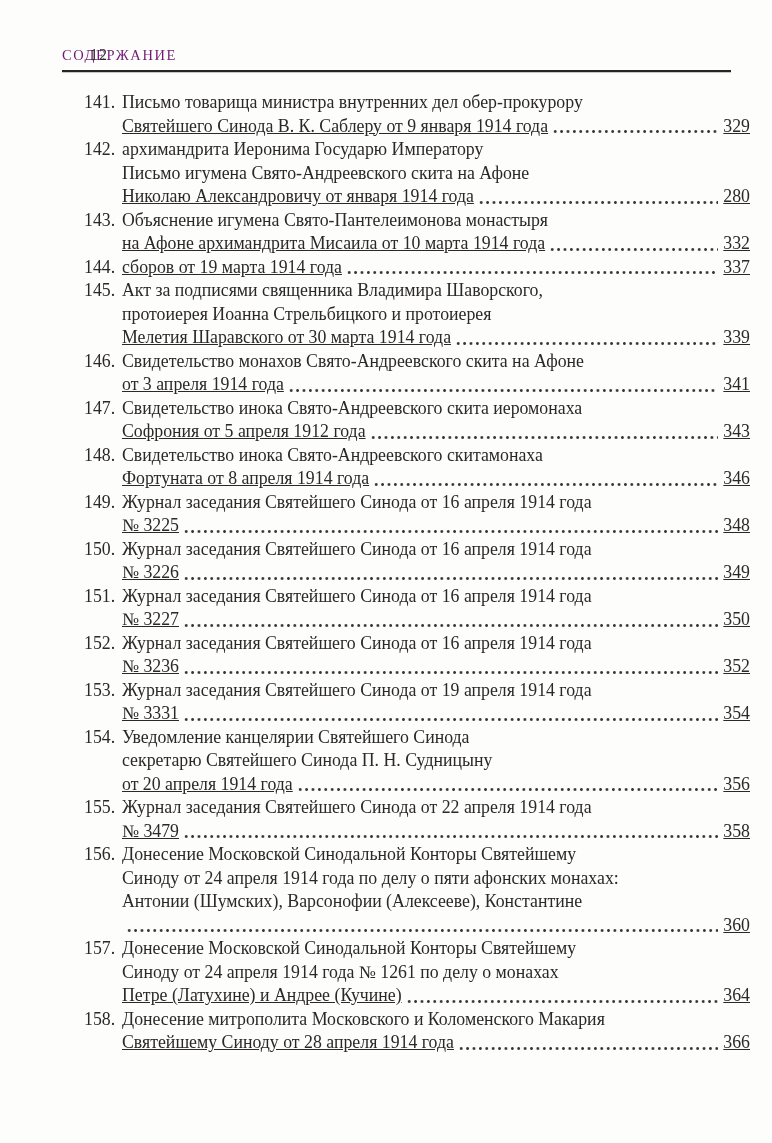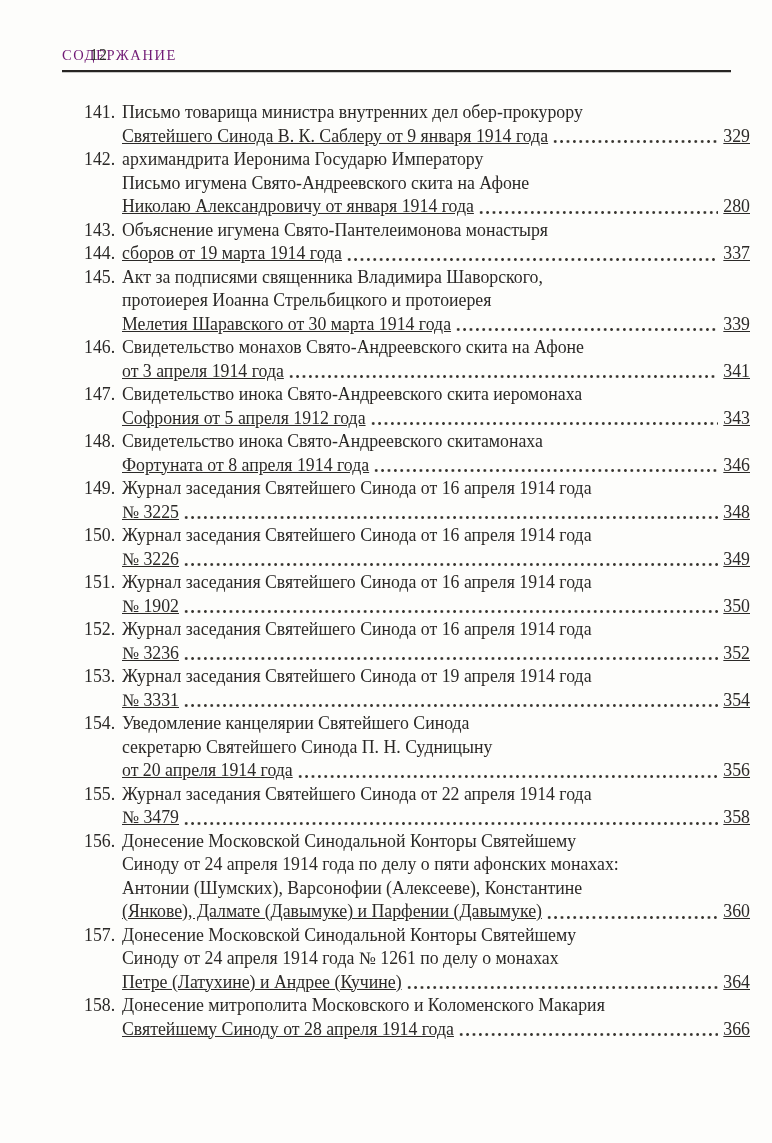--- a/index.html
+++ b/index.html
@@ -44,21 +44,21 @@
     left: 62px;
     top: 70px;
     width: 669px;
     height: 2px;
     background: #272523;
     box-shadow: 0 1px 0 rgba(40,38,35,0.25);
   }
   .toc {
     position: absolute;
     left: 84px;
-    top: 101px;
+    top: 91px;
     width: 666px;
   }
   .entry {
     display: flex;
     font-size: 17.8px;
     line-height: 23.5px;
   }
   .num {
     flex: none;
     width: 38px;
@@ -114,20 +114,25 @@
             <span class="dots"></span>
             <span class="pg">280</span>
           </div>
         </span>
   </div>
 
   <div class="entry">
     <span class="num">143.</span>
     <span class="body">
           <div class="line">Объяснение игумена Свято-Пантелеимонова монастыря</div>
+          <div class="lastline">
+            <span class="txt">на Афоне архимандрита Мисаила от 10 марта 1914 года</span>
+            <span class="dots"></span>
+            <span class="pg">332</span>
+          </div>
         </span>
   </div>
 
   <div class="entry">
     <span class="num">144.</span>
     <span class="body">
           <div class="lastline">
             <span class="txt">сборов от 19 марта 1914 года</span>
             <span class="dots"></span>
             <span class="pg">337</span>
@@ -206,21 +211,21 @@
             <span class="pg">349</span>
           </div>
         </span>
   </div>
 
   <div class="entry">
     <span class="num">151.</span>
     <span class="body">
           <div class="line">Журнал заседания Святейшего Синода от 16 апреля 1914 года</div>
           <div class="lastline">
-            <span class="txt">№ 1902</span>
+            <span class="txt">№ 3227</span>
             <span class="dots"></span>
             <span class="pg">350</span>
           </div>
         </span>
   </div>
 
   <div class="entry">
     <span class="num">152.</span>
     <span class="body">
           <div class="line">Журнал заседания Святейшего Синода от 16 апреля 1914 года</div>
@@ -269,21 +274,20 @@
         </span>
   </div>
 
   <div class="entry">
     <span class="num">156.</span>
     <span class="body">
           <div class="line">Донесение Московской Синодальной Конторы Святейшему</div>
           <div class="line">Синоду от 24 апреля 1914 года по делу о пяти афонских монахах:</div>
           <div class="line">Антонии (Шумских), Варсонофии (Алексееве), Константине</div>
           <div class="lastline">
-            <span class="txt">(Янкове), Далмате (Давымуке) и Парфении (Давымуке)</span>
             <span class="dots"></span>
             <span class="pg">360</span>
           </div>
         </span>
   </div>
 
   <div class="entry">
     <span class="num">157.</span>
     <span class="body">
           <div class="line">Донесение Московской Синодальной Конторы Святейшему</div>

